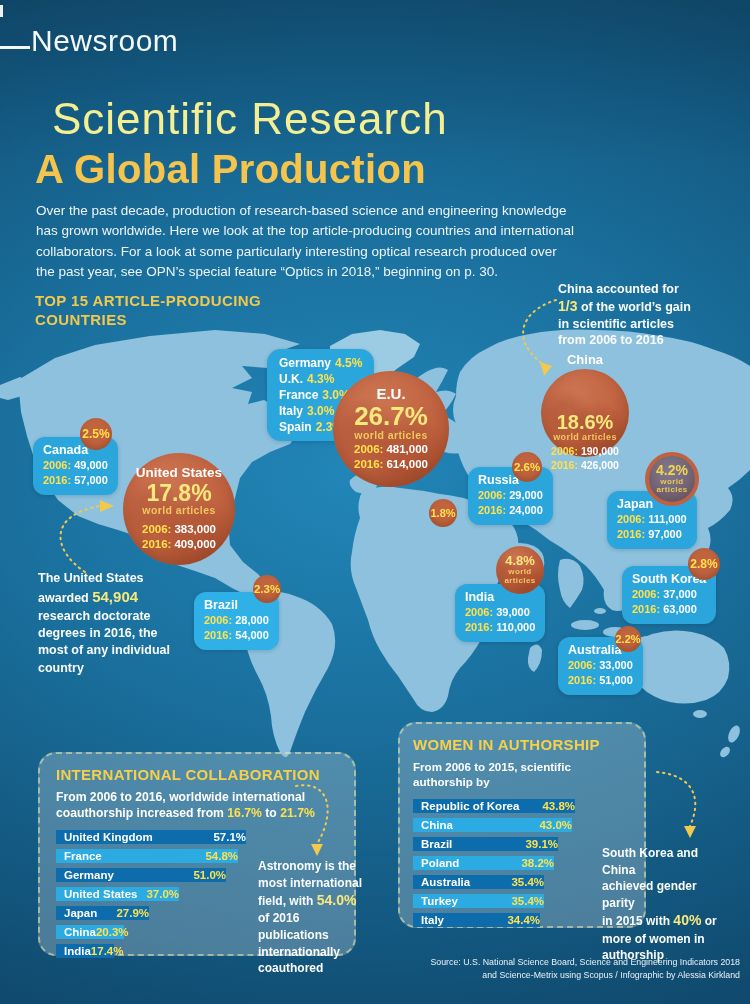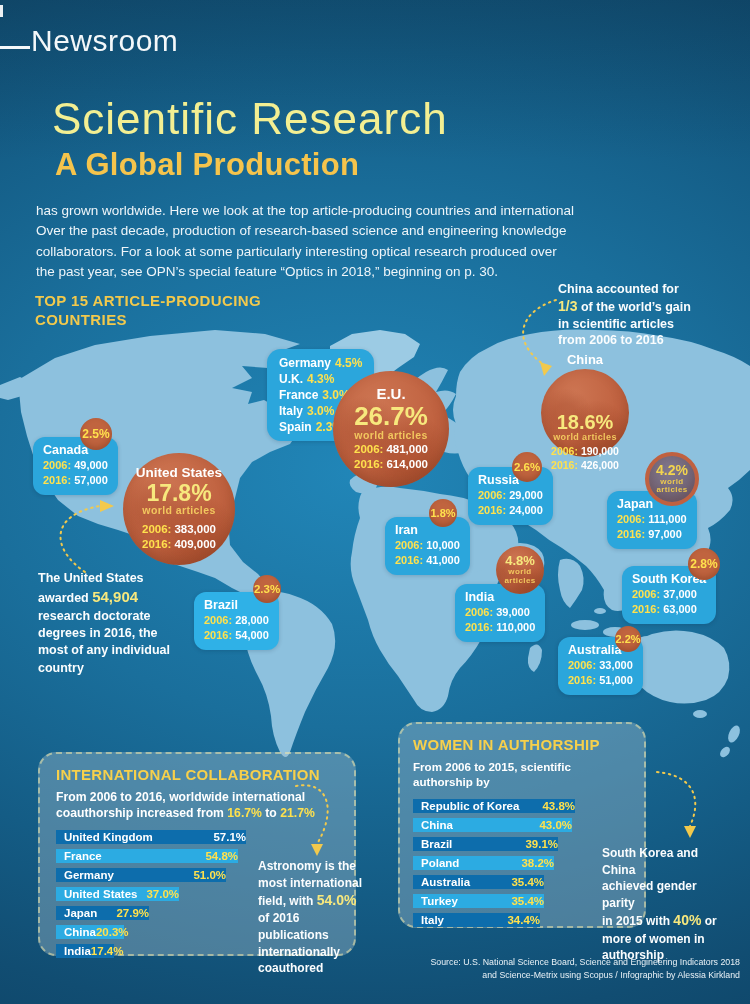--- a/index.html
+++ b/index.html
@@ -7,21 +7,21 @@
   #page{position:relative;width:750px;height:1004px;overflow:hidden;
     background:
       linear-gradient(180deg, rgba(8,38,58,.22) 0%, rgba(8,38,58,0) 16%),
       radial-gradient(ellipse 920px 640px at 48% 47%, #2186b8 0%, #1a6f9c 40%, #145c85 66%, #114d72 86%, #0e4568 100%);}
   .abs{position:absolute;}
   
   .tick{left:0;top:5px;width:3px;height:12px;background:rgba(255,255,255,.92);}
   .dash{left:0;top:46px;width:30px;height:3px;background:#f4f8fa;}
   .eyebrow{left:31px;top:24px;font-size:30px;font-weight:300;color:#f4f8fa;letter-spacing:.5px;}
   .title{left:35px;top:94px;font-size:44px;font-weight:300;color:#f3ef92;letter-spacing:1px;margin-left:17px;}
-  .subtitle{left:35px;top:147px;font-size:31px;font-weight:700;color:#f5c44c;letter-spacing:.3px;margin-left:20px;}
+  .subtitle{left:35px;top:147px;font-size:40px;font-weight:700;color:#f5c44c;letter-spacing:.3px;}
   .intro{left:36px;top:201px;width:620px;font-size:13.5px;line-height:1.5;font-weight:500;color:#eef5f9;}
   .map-heading{left:35px;top:292px;width:240px;font-size:15px;line-height:1.25;font-weight:700;color:#f2c94c;letter-spacing:.4px;}
   
   #map{left:0;top:318px;}
   
   .infobox{position:absolute;background:#2ba6dc;border-radius:12px;padding:6px 10px 7px;color:#fff;box-shadow:0 1px 4px rgba(0,30,50,.18);}
   .infobox .bname{font-size:12.5px;font-weight:700;line-height:1.2;}
   .infobox .brow{font-size:11px;font-weight:700;line-height:1.35;white-space:nowrap;}
   .yr{color:#ffe14d;margin-right:3px;}
   .box-canada{left:33px;top:437px;}
@@ -99,22 +99,22 @@
 <body>
 
 <div id="page">
 
   <div class="abs tick"></div>
   <div class="abs dash"></div>
   <div class="abs eyebrow">Newsroom</div>
   <div class="abs title">Scientific Research</div>
   <div class="abs subtitle">A Global Production</div>
   <div class="abs intro">
+    <div>Over the past decade, production of research-based science and engineering knowledge</div>
     <div>has grown worldwide. Here we look at the top article-producing countries and international</div>
-    <div>Over the past decade, production of research-based science and engineering knowledge</div>
     <div>collaborators. For a look at some particularly interesting optical research produced over</div>
     <div>the past year, see OPN’s special feature “Optics in 2018,” beginning on p. 30.</div>
   </div>
 
   <svg id="map" class="abs" width="750" height="440" viewBox="0 318 750 440">
     <g fill="#8dc1de" stroke="none">
 
       <path d="M18,380 L55,358 L95,345 L150,336 L215,330 L265,334 L300,344 L278,352 L296,360 L268,368 L242,366 L252,378 L232,388 L252,392 L248,404 L264,400 L278,408 L268,420 L286,418 L300,430 L290,444 L270,452 L252,462 L240,478 L235,498 L228,520 L230,545 L243,562 L258,574 L270,588 L277,602 L265,606 L248,596 L232,588 L215,578 L198,572 L180,566 L162,560 L148,548 L136,536 L118,530 L98,524 L78,516 L58,500 L44,480 L34,458 L27,436 L21,412 Z"></path>
       <path d="M277,600 L291,612 L301,620 L296,627 L282,618 L271,608 Z"></path>
       <path d="M0,385 L20,377 L34,384 L22,396 L8,400 L0,398 Z"></path>
@@ -175,25 +175,20 @@
 
   <div class="infobox box-canada">
     <div class="bname">Canada</div>
     <div class="brow"><span class="yr">2006:</span><span>49,000</span></div>
     <div class="brow"><span class="yr">2016:</span><span>57,000</span></div>
   </div>
   <div class="infobox box-russia">
     <div class="bname">Russia</div>
     <div class="brow"><span class="yr">2006:</span><span>29,000</span></div>
     <div class="brow"><span class="yr">2016:</span><span>24,000</span></div>
-  </div>
-  <div class="infobox box-iran">
-    <div class="bname">Iran</div>
-    <div class="brow"><span class="yr">2006:</span><span>10,000</span></div>
-    <div class="brow"><span class="yr">2016:</span><span>41,000</span></div>
   </div>
   <div class="infobox box-india">
     <div class="bname">India</div>
     <div class="brow"><span class="yr">2006:</span><span>39,000</span></div>
     <div class="brow"><span class="yr">2016:</span><span>110,000</span></div>
   </div>
   <div class="infobox box-japan">
     <div class="bname">Japan</div>
     <div class="brow"><span class="yr">2006:</span><span>111,000</span></div>
     <div class="brow"><span class="yr">2016:</span><span>97,000</span></div>

